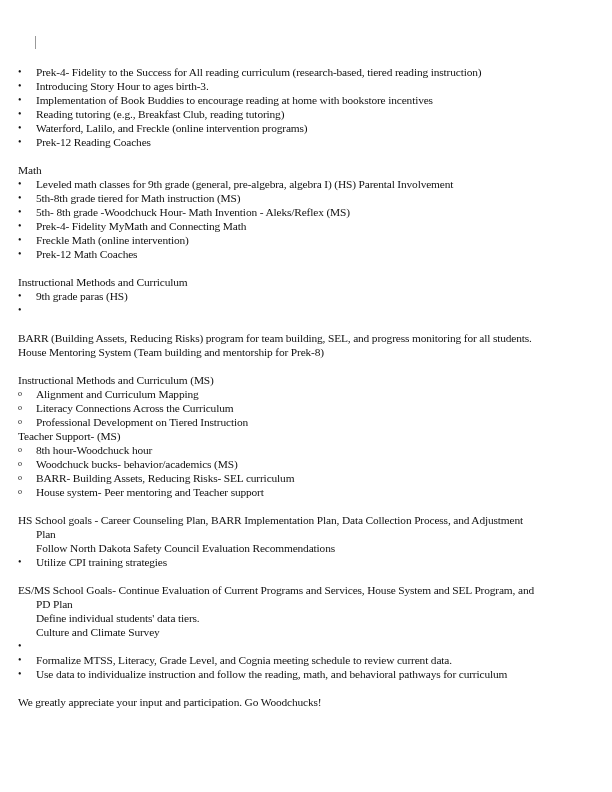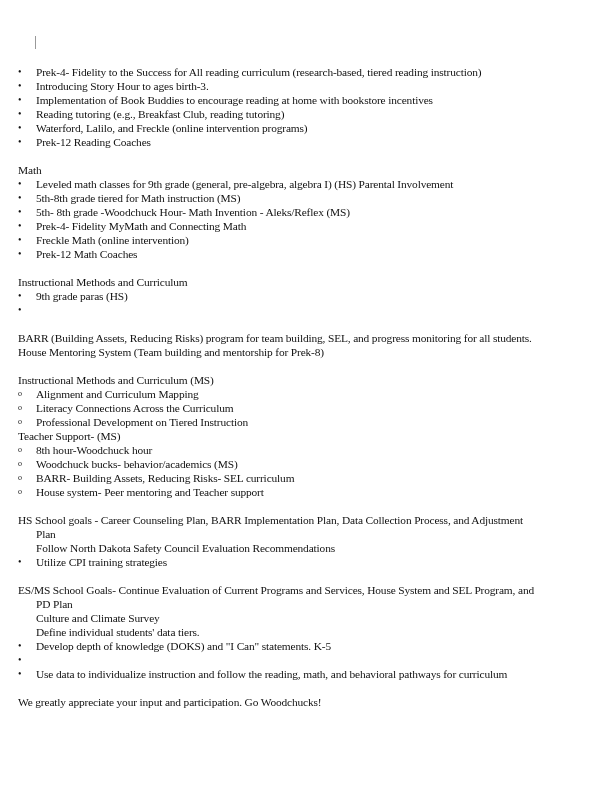--- a/index.html
+++ b/index.html
@@ -63,21 +63,21 @@
   <div class="gap"></div>
 
   <div class="line">HS School goals - Career Counseling Plan, BARR Implementation Plan, Data Collection Process, and Adjustment</div>
   <div class="line hang">Plan</div>
   <div class="line hang">Follow North Dakota Safety Council Evaluation Recommendations</div>
   <div class="line li"><span class="mk">•</span><span>Utilize CPI training strategies</span></div>
   <div class="gap"></div>
 
   <div class="line">ES/MS School Goals- Continue Evaluation of Current Programs and Services, House System and SEL Program, and</div>
   <div class="line hang">PD Plan</div>
+  <div class="line hang">Define individual students' data tiers.</div>
   <div class="line hang">Culture and Climate Survey</div>
-  <div class="line hang">Define individual students' data tiers.</div>
-  <div class="line li"><span class="mk">•</span><span>Develop depth of knowledge (DOKS) and "I Can" statements. K-5</span></div>
   <div class="line li"><span class="mk">•</span></div>
+  <div class="line li"><span class="mk">•</span><span>Formalize MTSS, Literacy, Grade Level, and Cognia meeting schedule to review current data.</span></div>
   <div class="line li"><span class="mk">•</span><span>Use data to individualize instruction and follow the reading, math, and behavioral pathways for curriculum</span></div>
   <div class="gap"></div>
 
   <div class="line">We greatly appreciate your input and participation. Go Woodchucks!</div>
 </div>
 
 </body></html>

